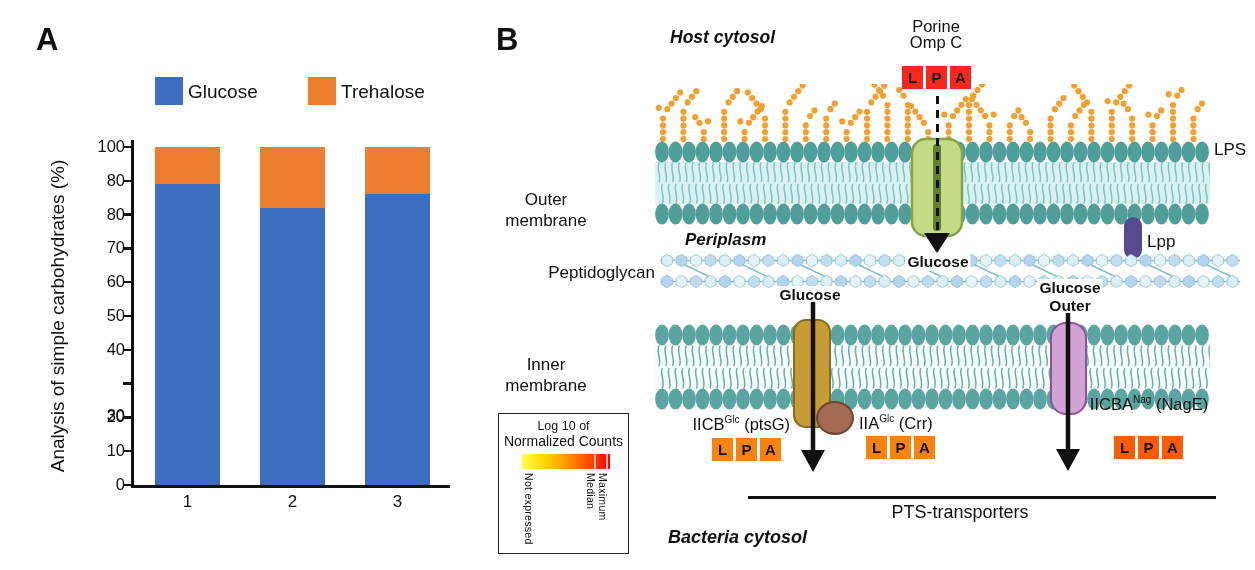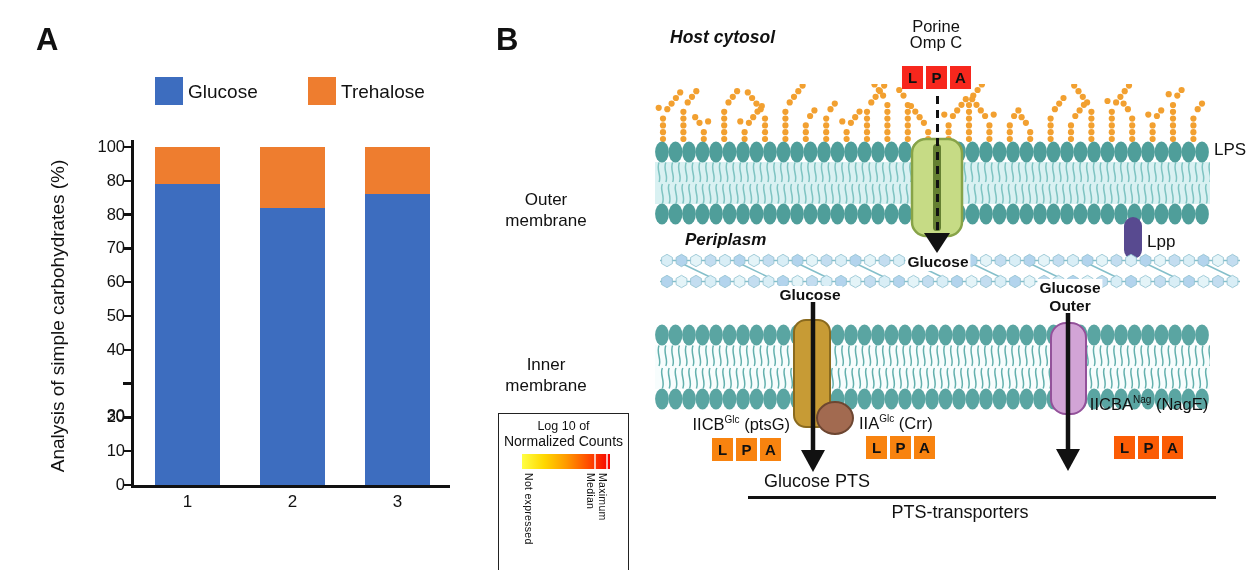--- a/index.html
+++ b/index.html
@@ -646,20 +646,21 @@
       <polygon points="461.9,33.6 456.5,36.7 451.1,33.6 451.1,27.4 456.5,24.3 461.9,27.4" fill="#d9eef6" stroke="#8fc0cf" stroke-width="0.8"></polygon>
       <polygon points="476.4,33.6 471.0,36.7 465.6,33.6 465.6,27.4 471.0,24.3 476.4,27.4" fill="#b3d4ed" stroke="#8fc0cf" stroke-width="0.8"></polygon>
       <polygon points="490.9,33.6 485.5,36.7 480.1,33.6 480.1,27.4 485.5,24.3 490.9,27.4" fill="#e4f4f8" stroke="#8fc0cf" stroke-width="0.8"></polygon>
       <polygon points="505.4,33.6 500.0,36.7 494.6,33.6 494.6,27.4 500.0,24.3 505.4,27.4" fill="#c3ddf0" stroke="#8fc0cf" stroke-width="0.8"></polygon>
       <polygon points="519.9,33.6 514.5,36.7 509.1,33.6 509.1,27.4 514.5,24.3 519.9,27.4" fill="#d9eef6" stroke="#8fc0cf" stroke-width="0.8"></polygon>
       <polygon points="534.4,33.6 529.0,36.7 523.6,33.6 523.6,27.4 529.0,24.3 534.4,27.4" fill="#b3d4ed" stroke="#8fc0cf" stroke-width="0.8"></polygon>
       <polygon points="548.9,33.6 543.5,36.7 538.1,33.6 538.1,27.4 543.5,24.3 548.9,27.4" fill="#e4f4f8" stroke="#8fc0cf" stroke-width="0.8"></polygon>
       <polygon points="563.4,33.6 558.0,36.7 552.6,33.6 552.6,27.4 558.0,24.3 563.4,27.4" fill="#c3ddf0" stroke="#8fc0cf" stroke-width="0.8"></polygon>
       <polygon points="577.9,33.6 572.5,36.7 567.1,33.6 567.1,27.4 572.5,24.3 577.9,27.4" fill="#d9eef6" stroke="#8fc0cf" stroke-width="0.8"></polygon>
     </svg>
+  <div class="abs rt lbl17" style="left:480px;top:262px;width:175px">Peptidoglycan</div>
 
   <div class="glu" style="left:938px;top:253px;transform:translateX(-50%)">Glucose</div>
   <div class="glu" style="left:810px;top:286px;transform:translateX(-50%)">Glucose</div>
   <div class="glu" style="left:1070px;top:279px;transform:translateX(-50%)">Glucose</div>
   <div class="glu" style="left:1070px;top:297px;transform:translateX(-50%)">Outer</div>
 
   <svg class="abs" id="innerMem" style="left:655px;top:324px" width="555" height="86">
       <rect x="0" y="21" width="555" height="44" fill="#f7fdfd"></rect>
       <path d="M 4 21.5 c -3 7.333333333333333, 3 14.666666666666666, 0 20.5" stroke="#63b0ad" fill="none" stroke-width="1.5"></path>
       <path d="M 7.4 64.5 c 3 -7.333333333333333, -3 -14.666666666666666, 0 -20.5" stroke="#63b0ad" fill="none" stroke-width="1.5"></path>
@@ -944,25 +945,25 @@
       <span class="lpa-box" style="background: rgb(248, 131, 15);">L</span>
       <span class="lpa-box" style="background: rgb(248, 131, 15);">P</span>
       <span class="lpa-box" style="background: rgb(248, 131, 15);">A</span>
     </div>
   <div class="abs lpa" style="left:1114px;top:436px">
       <span class="lpa-box" style="background: rgb(251, 92, 5);">L</span>
       <span class="lpa-box" style="background: rgb(251, 92, 5);">P</span>
       <span class="lpa-box" style="background: rgb(251, 92, 5);">A</span>
     </div>
 
-  <div class="abs ctr lbl18" style="left:737px;top:471px;width:160px">Glucose PTS</div>
   <div class="abs hline" style="left:748px;top:496px;width:468px"></div>
   <div class="abs ctr lbl18" style="left:860px;top:502px;width:200px">PTS-transporters</div>
-
-  <div class="abs heatbox" style="left:498px;top:413px;width:131px;height:158px">
+  <div class="abs it" style="left:668px;top:527px;font-size:18px">Bacteria cytosol</div>
+
+  <div class="abs heatbox" style="left:498px;top:413px;width:131px;height:141px">
     <div class="ctr" style="font-size:12.5px;margin-top:5px">Log 10 of</div>
     <div class="ctr" style="font-size:14px">Normalized Counts</div>
     <div id="heatBar" style="position: absolute; left: 23px; top: 40px; width: 88px; height: 15px; background: linear-gradient(90deg, rgb(255, 255, 69) 0%, rgb(255, 216, 0) 25%, rgb(255, 154, 0) 50%, rgb(255, 77, 0) 75%, rgb(246, 0, 0) 100%);"></div>
     <div style="position:absolute;left:95px;top:40px;width:1.5px;height:15px;background:rgba(255,255,255,.7)"></div>
     <div style="position:absolute;left:107px;top:40px;width:1.5px;height:15px;background:rgba(255,255,255,.7)"></div>
     <div class="vtext" style="left:24px;top:59px">Not expressed</div>
     <div class="vtext" style="left:86px;top:59px">Median</div>
     <div class="vtext" style="left:98px;top:59px">Maximum</div>
   </div>
 

